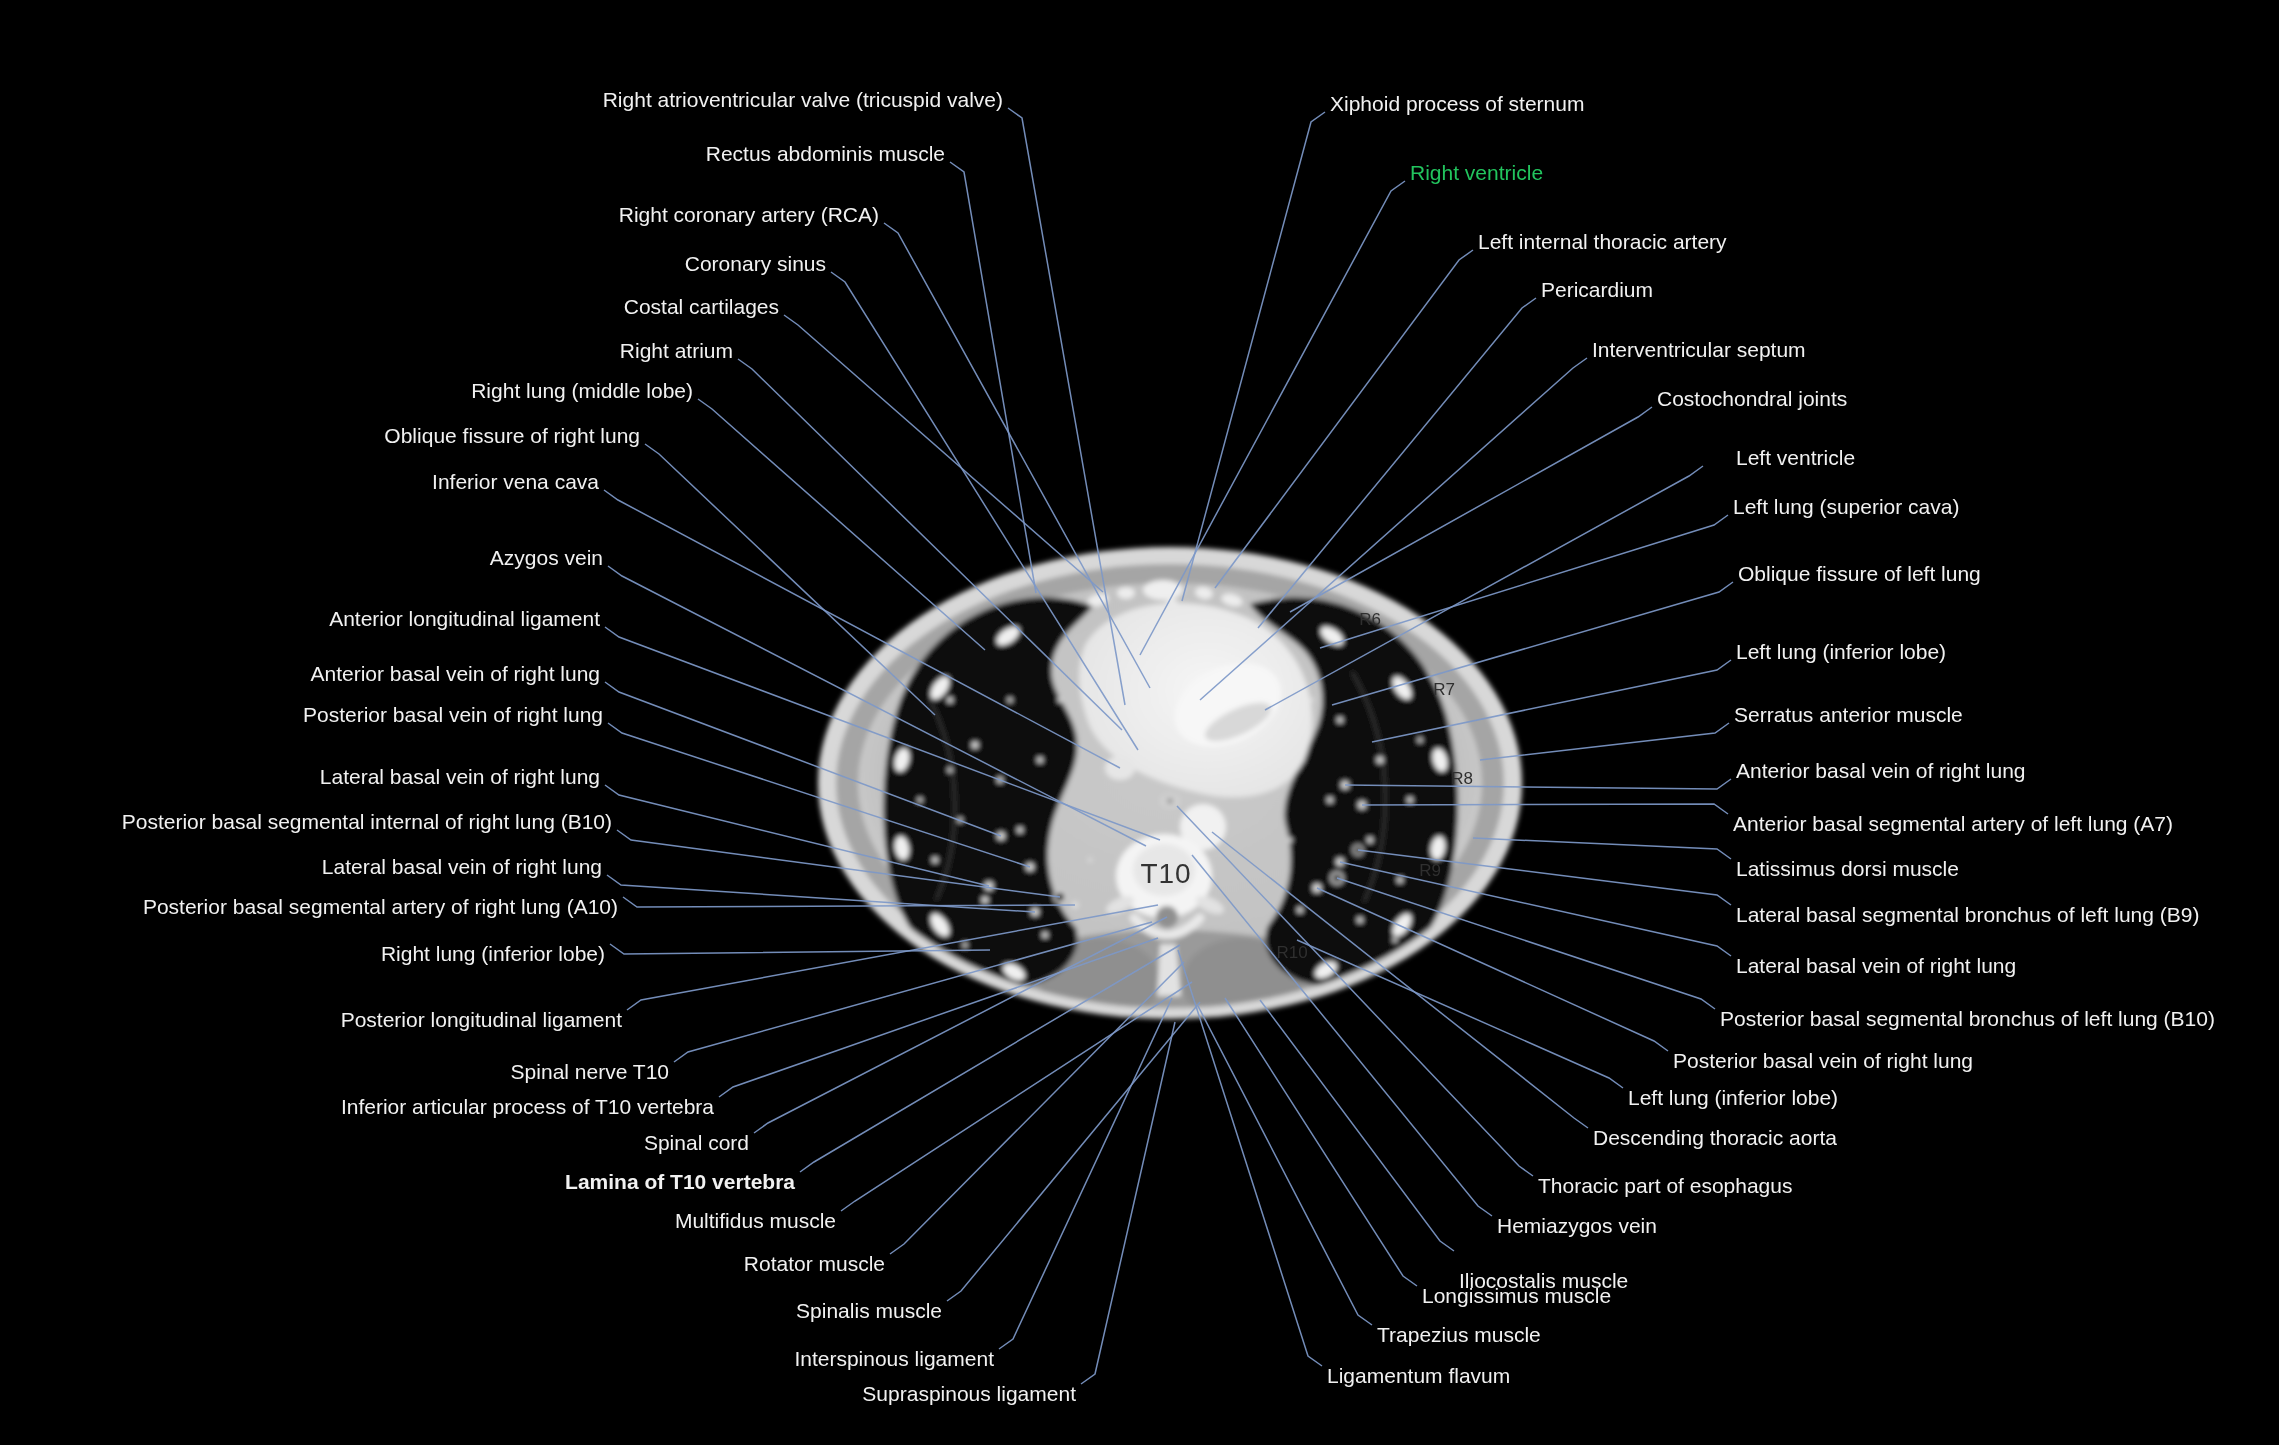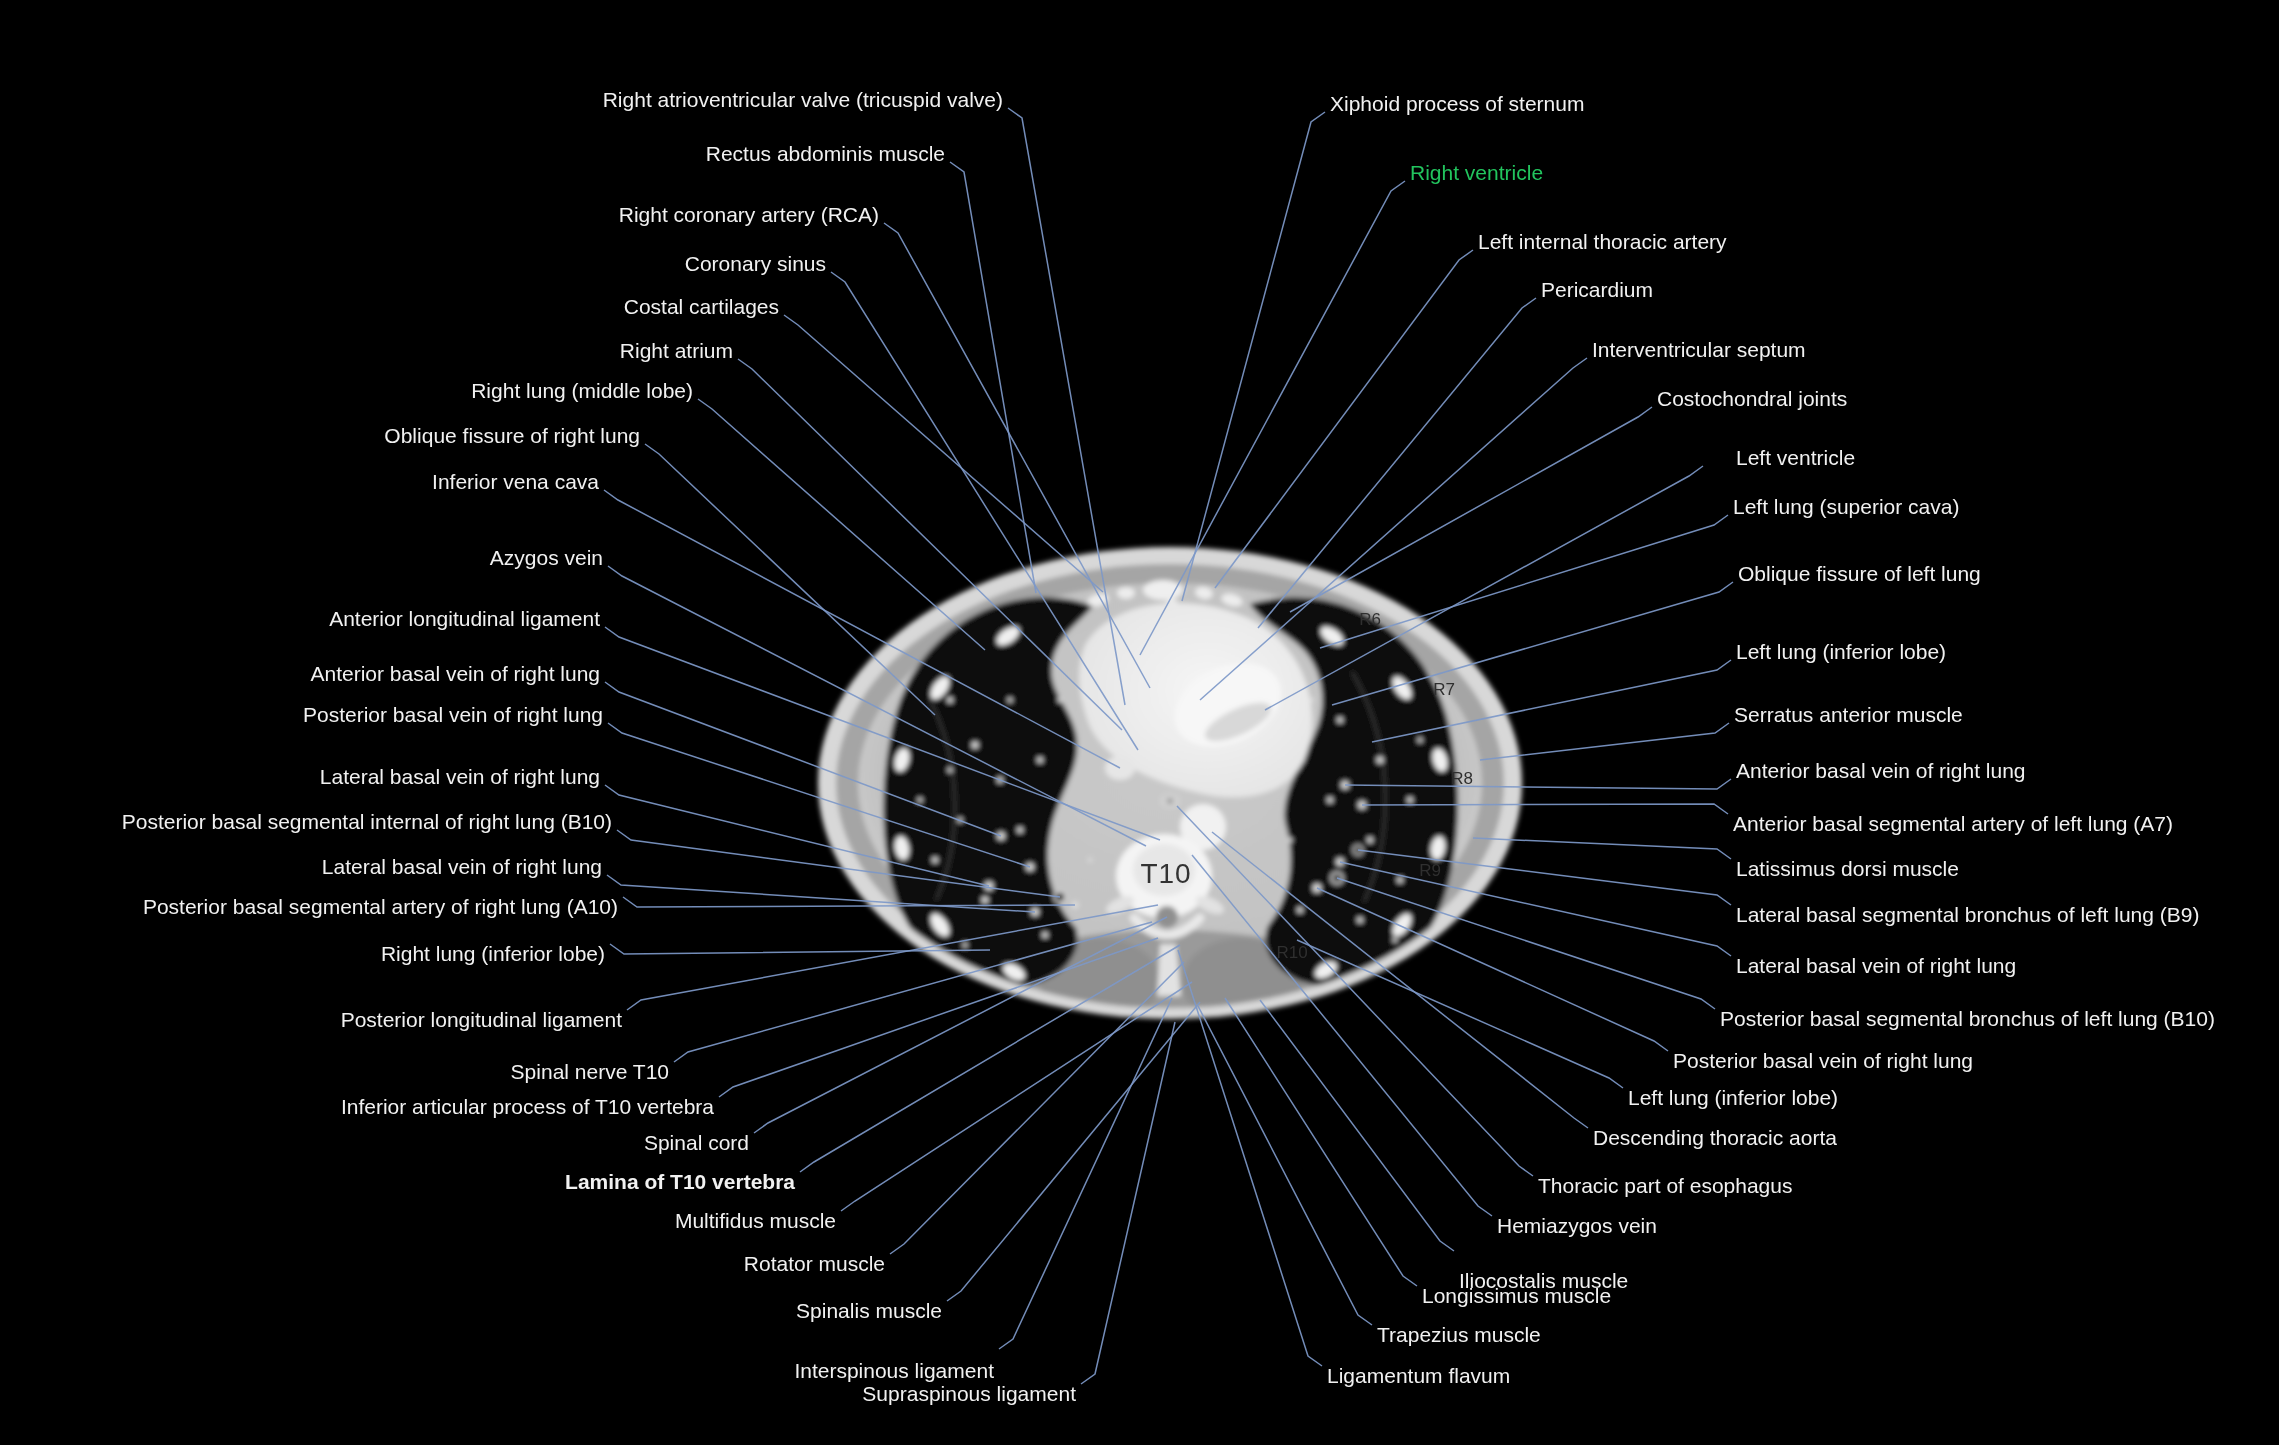--- a/index.html
+++ b/index.html
@@ -286,21 +286,21 @@
       <div class="ann left" style="top: 906px; color: rgb(241, 241, 241); right: 1661px;">Posterior basal segmental artery of right lung (A10)</div>
       <div class="ann left" style="top: 953px; color: rgb(241, 241, 241); right: 1674px;">Right lung (inferior lobe)</div>
       <div class="ann left" style="top: 1019px; color: rgb(241, 241, 241); right: 1657px;">Posterior longitudinal ligament</div>
       <div class="ann left" style="top: 1071px; color: rgb(241, 241, 241); right: 1610px;">Spinal nerve T10</div>
       <div class="ann left" style="top: 1106px; color: rgb(241, 241, 241); right: 1565px;">Inferior articular process of T10 vertebra</div>
       <div class="ann left" style="top: 1142px; color: rgb(241, 241, 241); right: 1530px;">Spinal cord</div>
       <div class="ann left" style="top: 1181px; color: rgb(241, 241, 241); right: 1484px; font-weight: bold;">Lamina of T10 vertebra</div>
       <div class="ann left" style="top: 1220px; color: rgb(241, 241, 241); right: 1443px;">Multifidus muscle</div>
       <div class="ann left" style="top: 1263px; color: rgb(241, 241, 241); right: 1394px;">Rotator muscle</div>
       <div class="ann left" style="top: 1310px; color: rgb(241, 241, 241); right: 1337px;">Spinalis muscle</div>
-      <div class="ann left" style="top: 1358px; color: rgb(241, 241, 241); right: 1285px; margin-top: 12px;">Interspinous ligament</div>
+      <div class="ann left" style="top: 1358px; color: rgb(241, 241, 241); right: 1285px;">Interspinous ligament</div>
       <div class="ann left" style="top: 1393px; color: rgb(241, 241, 241); right: 1203px;">Supraspinous ligament</div>
       <div class="ann right" style="top: 103px; color: rgb(241, 241, 241); left: 1330px;">Xiphoid process of sternum</div>
       <div class="ann right" style="top: 172px; color: #22c55e; left: 1410px;">Right ventricle</div>
       <div class="ann right" style="top: 241px; color: rgb(241, 241, 241); left: 1478px;">Left internal thoracic artery</div>
       <div class="ann right" style="top: 289px; color: rgb(241, 241, 241); left: 1541px;">Pericardium</div>
       <div class="ann right" style="top: 349px; color: rgb(241, 241, 241); left: 1592px;">Interventricular septum</div>
       <div class="ann right" style="top: 398px; color: rgb(241, 241, 241); left: 1657px;">Costochondral joints</div>
       <div class="ann right" style="top: 457px; color: rgb(241, 241, 241); left: 1708px; margin-left: 28px;">Left ventricle</div>
       <div class="ann right" style="top: 506px; color: rgb(241, 241, 241); left: 1733px;">Left lung (superior cava)</div>
       <div class="ann right" style="top: 573px; color: rgb(241, 241, 241); left: 1738px;">Oblique fissure of left lung</div>

